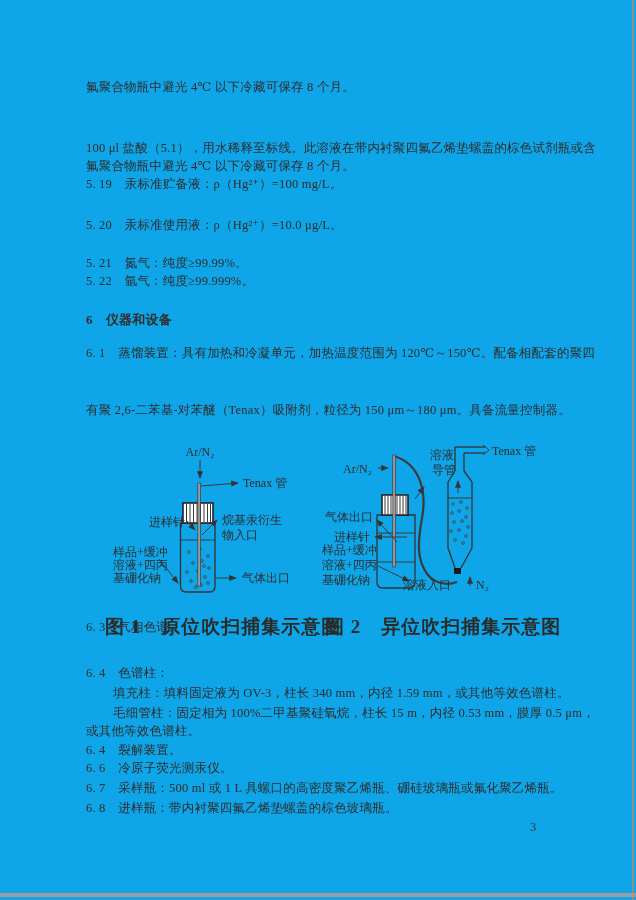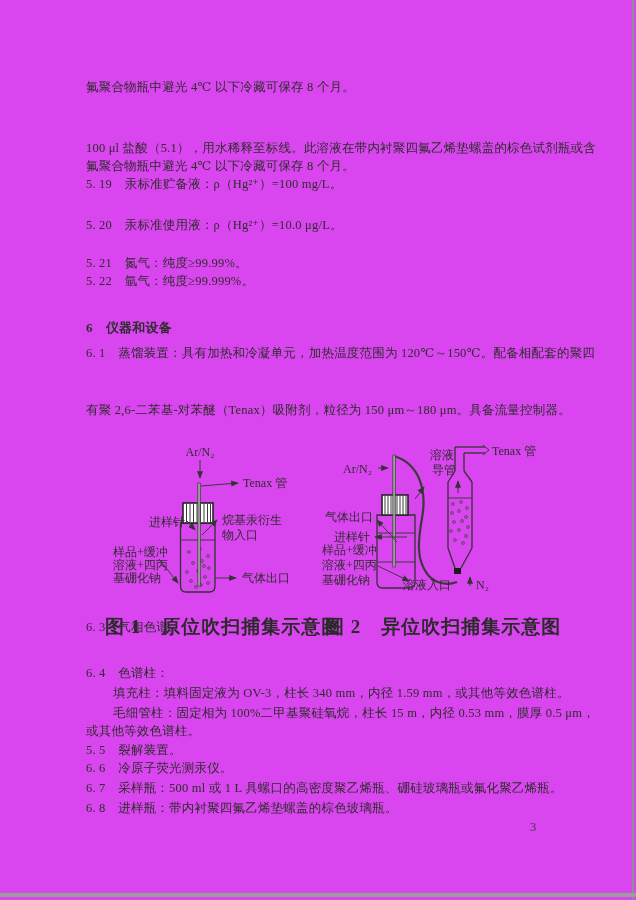--- a/index.html
+++ b/index.html
@@ -1,28 +1,28 @@
 <!DOCTYPE html>
 <html><head>
 <meta charset="utf-8">
 <style>
   html,body{margin:0;padding:0;}
   body{
     font-family:"Liberation Serif","DejaVu Serif",serif;
     background:#ffffff;
   }
   #page{
-    position:relative;width:636px;height:900px;background:#d946ef;
+    position:relative;width:636px;height:900px;background:#0ea5e9;
     overflow:hidden;color:#2b2b2b;
   }
   .ln{
     position:absolute;font-size:12.5px;line-height:15px;white-space:nowrap;
     letter-spacing:0.2px;color:#2e2d2b;
   }
-  .ln.bold{font-weight:bold;font-size:13px;margin-top:8px;}
+  .ln.bold{font-weight:bold;font-size:13px;}
   .figcap{
     position:absolute;top:614px;font-size:19px;font-weight:bold;
     text-align:center;color:#2a2a28;letter-spacing:1px;white-space:nowrap;
   }
   .pageno{position:absolute;font-size:12.5px;color:#3a3a38;}
   .edge-right{position:absolute;top:0;left:632px;width:2px;height:900px;background:#8f8f8f;}
   .edge-bottom{position:absolute;left:0;top:893px;width:636px;height:4px;background:#9c9c9c;}
   svg{position:absolute;overflow:visible;}
   svg text{font-family:"Liberation Serif","DejaVu Serif",serif;font-size:12px;fill:#2e2d2b;}
   .stroke{stroke:#333;stroke-width:1.3;fill:none;}
@@ -42,21 +42,21 @@
   <div class="ln" style="top:256px;left:86px">5. 21　氮气：纯度≥99.99%。</div>
   <div class="ln" style="top:274px;left:86px">5. 22　氩气：纯度≥99.999%。</div>
   <div class="ln bold" style="top:312px;left:86px">6　仪器和设备</div>
   <div class="ln" style="top:346px;left:86px">6. 1　蒸馏装置：具有加热和冷凝单元，加热温度范围为 120℃～150℃。配备相配套的聚四</div>
   <div class="ln" style="top:403px;left:86px">有聚 2,6-二苯基-对苯醚（Tenax）吸附剂，粒径为 150 μm～180 μm。具备流量控制器。</div>
   <div class="ln" style="top:620px;left:86px">6. 3　气相色谱。</div>
   <div class="ln" style="top:666px;left:86px">6. 4　色谱柱：</div>
   <div class="ln" style="top:686px;left:113px">填充柱：填料固定液为 OV-3，柱长 340 mm，内径 1.59 mm，或其他等效色谱柱。</div>
   <div class="ln" style="top:706px;left:113px">毛细管柱：固定相为 100%二甲基聚硅氧烷，柱长 15 m，内径 0.53 mm，膜厚 0.5 μm，</div>
   <div class="ln" style="top:724px;left:86px">或其他等效色谱柱。</div>
-  <div class="ln" style="top:743px;left:86px">5. 5　裂解装置。</div>
+  <div class="ln" style="top:743px;left:86px">6. 4　裂解装置。</div>
   <div class="ln" style="top:761px;left:86px">6. 6　冷原子荧光测汞仪。</div>
   <div class="ln" style="top:781px;left:86px">6. 7　采样瓶：500 ml 或 1 L 具螺口的高密度聚乙烯瓶、硼硅玻璃瓶或氟化聚乙烯瓶。</div>
   <div class="ln" style="top:801px;left:86px">6. 8　进样瓶：带内衬聚四氟乙烯垫螺盖的棕色玻璃瓶。</div>
 
   <svg style="left:105px;top:440px" width="210" height="172" viewBox="0 0 210 172">
     <defs>
       <marker id="ah1" viewBox="0 0 10 10" refX="8.5" refY="5" markerWidth="8" markerHeight="8" orient="auto-start-reverse">
         <path d="M0,1.2 L9.5,5 L0,8.8 z" fill="#333"></path>
       </marker>
     </defs>

